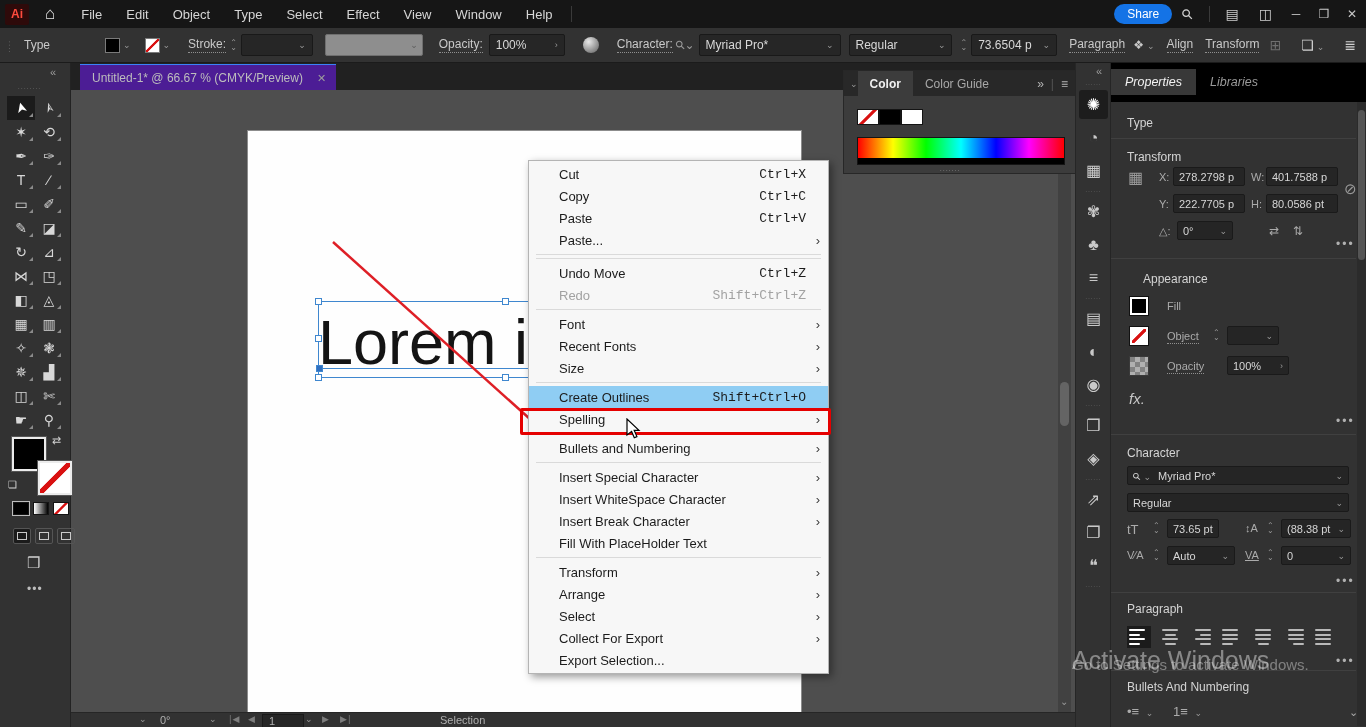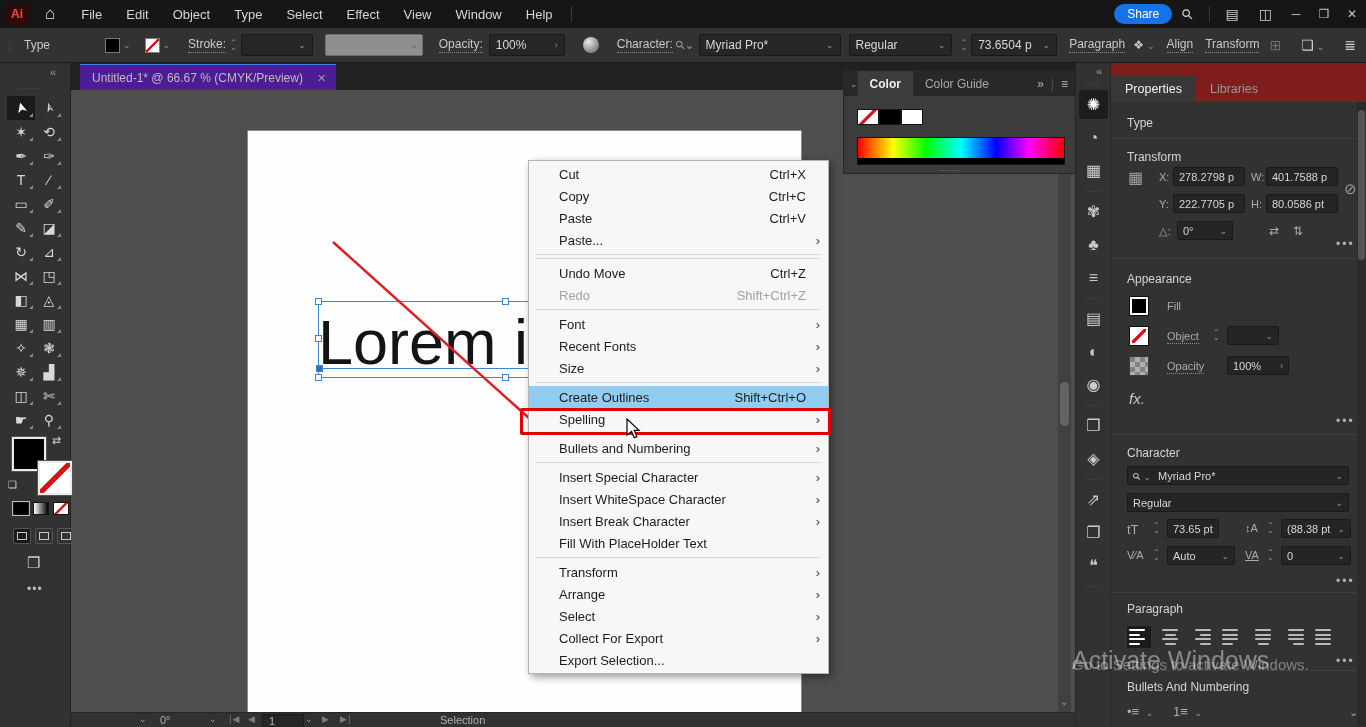--- a/index.html
+++ b/index.html
@@ -74,21 +74,21 @@
   .handle{position:absolute;width:7px;height:7px;background:#fff;border:1px solid #3f87cf;box-sizing:border-box;z-index:6;}
   .handle.fill{background:#2f6fc0;}
   .vscroll{left:1058px;top:90px;width:13px;height:622px;background:#414141;z-index:2;}
   .vthumb{position:absolute;left:2px;top:292px;width:9px;height:44px;background:#646464;border-radius:5px;}
   .vdown{position:absolute;left:2px;top:606px;color:#9a9a9a;font-size:10px;}
   
   .ctxmenu{left:528px;top:160px;width:299px;background:#f7f7f7;border:1px solid #b4b4b4;
            box-shadow:3px 3px 8px rgba(0,0,0,.4);padding:2px 0;z-index:50;font-size:13px;color:#1c1c1c;}
   .mrow{height:22px;display:flex;align-items:center;padding:0 8px 0 30px;}
   .mrow .ml{flex:0 0 auto;}
-  .mrow .ms{margin-left:auto;}
+  .mrow .ms{margin-left:auto;font-family:Liberation Mono, monospace;}
   .mrow .marr{width:14px;text-align:right;color:#3c3c3c;font-size:13px;}
   .mrow.hl{background:#8fcdf3;}
   .mrow.dis{color:#a2a2a2;}
   .msep{height:1px;background:#dadada;margin:3px 7px;}
   .redbox{left:520px;top:408px;width:305px;height:21px;border:3px solid #e50000;border-radius:2px;z-index:70;}
   .cursor{z-index:80;}
   .arrowsvg{left:0;top:0;width:1366px;height:727px;z-index:20;pointer-events:none;}
   
   .colorpanel{left:843px;top:70px;width:232px;height:102px;background:#3c3c3c;z-index:3;border:1px solid #272727;}
   .cp-head{height:25px;background:#282828;display:flex;align-items:center;font-size:12px;}
@@ -107,21 +107,21 @@
   
   .dock{left:1075px;top:62px;width:35px;height:665px;background:#323232;border-left:1px solid #262626;z-index:7;}
   .dock .collapse{position:absolute;right:9px;top:3px;}
   .dkwrap{position:absolute;left:0;top:18px;width:35px;display:flex;flex-direction:column;align-items:center;}
   .dkic{width:29px;height:29px;display:flex;align-items:center;justify-content:center;color:#c9c9c9;font-size:16px;margin:2px 0;}
   .dkic.on{background:#1d1d1d;border-radius:3px;color:#fff;}
   .dksep{color:#686868;font-size:6px;letter-spacing:1px;height:8px;line-height:8px;}
   
   .props{left:1110px;top:62px;width:256px;height:665px;background:#323232;border-left:1px solid #252525;z-index:7;
          font-size:12px;color:#c9c9c9;}
-  .ptabs{height:40px;background:#7f1d1d;display:flex;align-items:flex-end;}
+  .ptabs{height:40px;background:#000000;display:flex;align-items:center;font-style:italic;}
   .ptab{padding:6px 14px;color:#9a9a9a;font-size:12.5px;}
   .ptab.on{background:#383838;color:#f2f2f2;}
   .psec-title{color:#d4d4d4;font-size:12px;}
   .psep{position:absolute;left:0;width:245px;height:1px;background:#404040;}
   .pfield{background:#252525;border:1px solid #1a1a1a;border-radius:2px;height:19px;line-height:19px;
           padding:0 5px;color:#d6d6d6;font-size:11px;box-sizing:border-box;position:absolute;}
   .pfield .chev{float:right;margin-top:0;}
   .plabel{position:absolute;color:#ababab;font-size:11px;}
   .pmore{position:absolute;color:#b0b0b0;letter-spacing:2px;font-size:12px;}
   .pswatch{position:absolute;width:20px;height:20px;box-sizing:border-box;border:1px solid #111;}
@@ -563,21 +563,21 @@
     <div class="pfield" style="left:155px;top:132px;width:72px;">80.0586 pt</div>
     <div class="plabel" style="left:233px;top:118px;font-size:15px;color:#9a9a9a;">⊘</div>
     <div class="plabel" style="left:48px;top:163px;">△:</div>
     <div class="pfield" style="left:66px;top:159px;width:56px;">
       <span>0°</span><span class="chev">⌄</span></div>
     <div class="plabel" style="left:158px;top:162px;font-size:12px;">⇄</div>
     <div class="plabel" style="left:182px;top:162px;font-size:12px;">⇅</div>
     <div class="pmore" style="left:225px;top:175px;">•••</div>
     <div class="psep" style="top:196px;"></div>
 
-    <div class="psec-title r" style="left:16px;top:210px;">Appearance</div>
+    <div class="psec-title r" style="left:32px;top:210px;">Appearance</div>
     <div class="pswatch black" style="left:18px;top:234px;"></div>
     <div class="plabel" style="left:56px;top:238px;">Fill</div>
     <div class="pswatch none" style="left:18px;top:264px;"></div>
     <div class="plabel dotted" style="left:56px;top:268px;">Object</div>
     <div class="pstep" style="left:102px;top:268px;">
         <span>⌃</span>
         <span>⌄</span>
       </div>
     <div class="pfield" style="left:116px;top:264px;width:52px;">
         <span class="chev">⌄</span>

